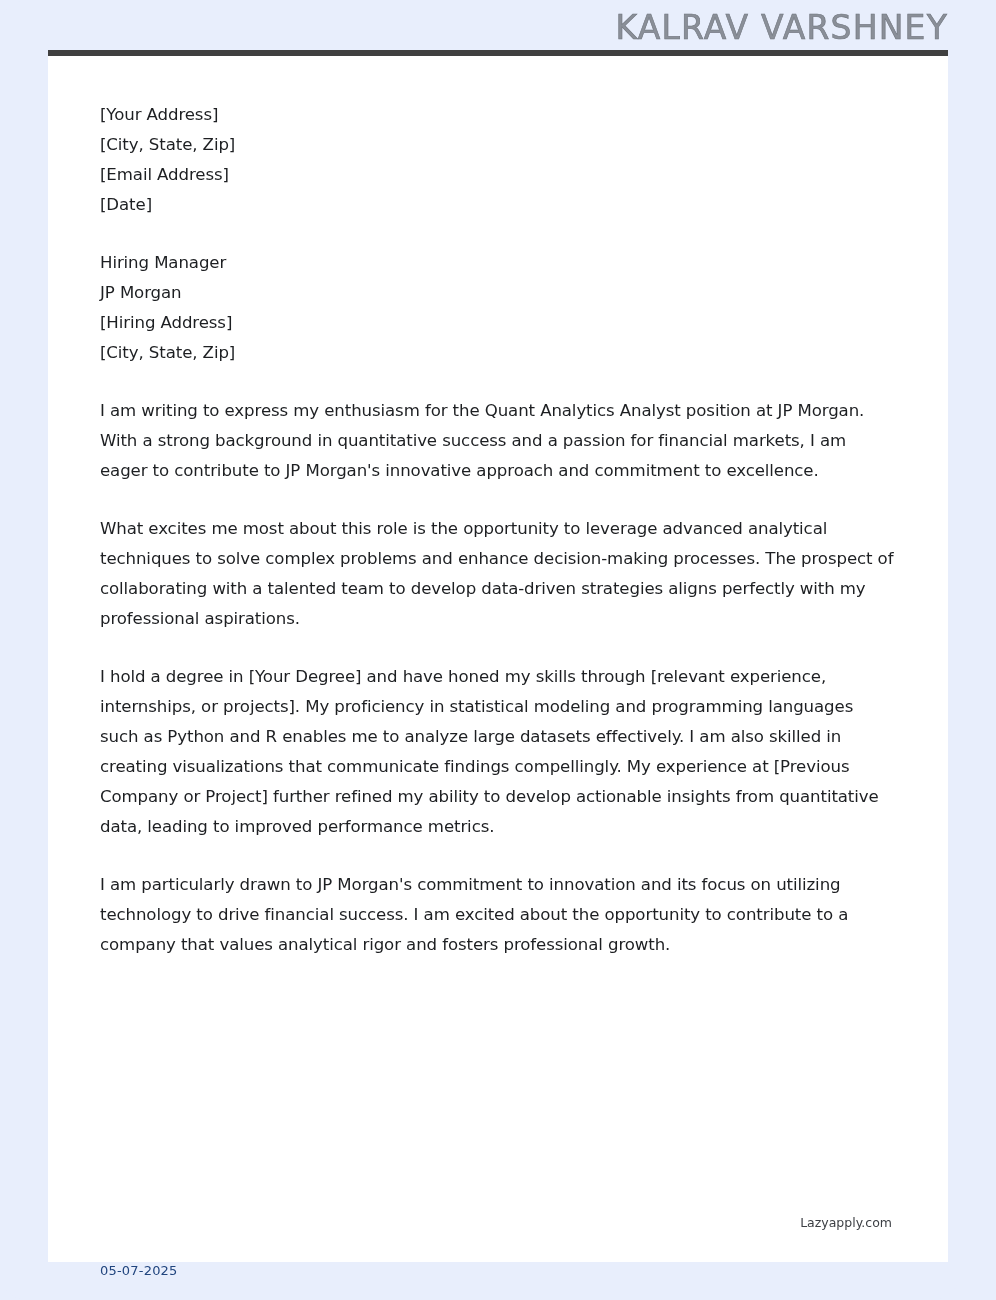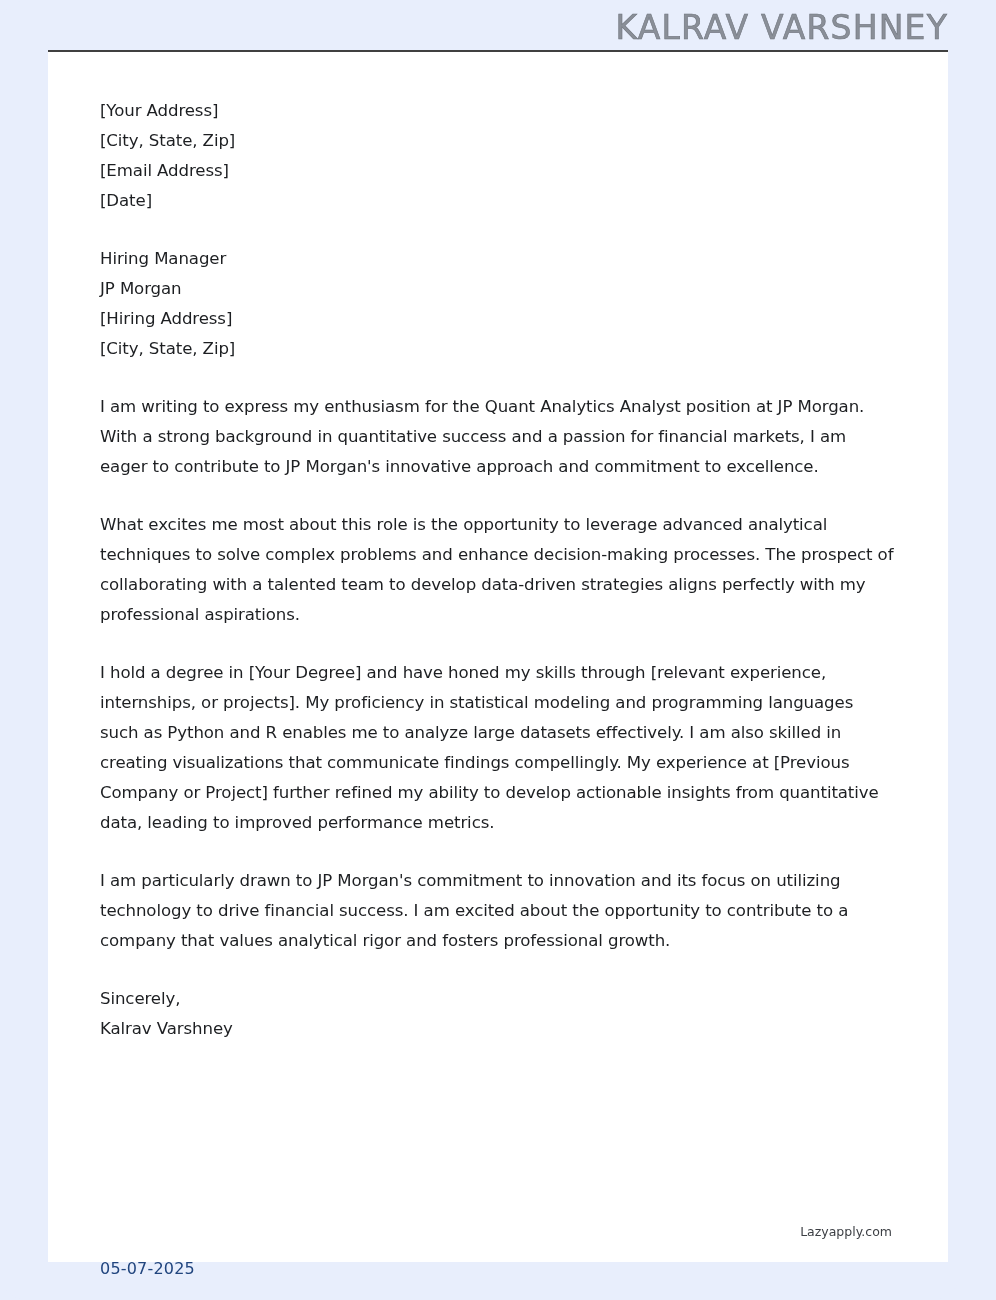--- a/index.html
+++ b/index.html
@@ -43,21 +43,21 @@
     line-height: 36px;
     text-transform: uppercase;
   }
   .sheet {
     position: absolute;
     top: 50px;
     left: 48px;
     width: 900px;
     height: 1212px;
     background: #ffffff;
-    border-top: 2px solid #404040;
+    border-top: 6px solid #404040;
     box-sizing: border-box;
     overflow: hidden;
   }
   .body-wrap {
     padding: 44px 52px 0 52px;
     box-sizing: border-box;
   }
   .letter-text {
     font-size: 16.6px;
     line-height: 30px;
@@ -69,28 +69,28 @@
   .block {
     margin: 0 0 28px 0;
   }
   .block.tight {
     margin-bottom: 0;
   }
   .footer-date {
     position: absolute;
     left: 100px;
     bottom: 22px;
-    font-size: 16px;
+    font-size: 13px;
     color: #21457e;
     letter-spacing: 0.2px;
   }
   .footer-brand {
     position: absolute;
     right: 56px;
-    bottom: 23px;
+    bottom: 32px;
     font-size: 12.5px;
     color: #3c3f44;
   }
   .sign-block {
     margin-top: 0;
   }
 </style>
 </head>
 <body>
 
@@ -112,22 +112,20 @@
 JP Morgan
 [Hiring Address]
 [City, State, Zip]</div>
 
 
       <div class="letter-text block">I am writing to express my enthusiasm for the Quant Analytics Analyst position at JP Morgan. With a strong background in quantitative success and a passion for financial markets, I am eager to contribute to JP Morgan's innovative approach and commitment to excellence.</div>
       <div class="letter-text block">What excites me most about this role is the opportunity to leverage advanced analytical techniques to solve complex problems and enhance decision-making processes. The prospect of collaborating with a talented team to develop data-driven strategies aligns perfectly with my professional aspirations.</div>
       <div class="letter-text block">I hold a degree in [Your Degree] and have honed my skills through [relevant experience, internships, or projects]. My proficiency in statistical modeling and programming languages such as Python and R enables me to analyze large datasets effectively. I am also skilled in creating visualizations that communicate findings compellingly. My experience at [Previous Company or Project] further refined my ability to develop actionable insights from quantitative data, leading to improved performance metrics.</div>
       <div class="letter-text block">I am particularly drawn to JP Morgan's commitment to innovation and its focus on utilizing technology to drive financial success. I am excited about the opportunity to contribute to a company that values analytical rigor and fosters professional growth.</div>
 
-      <div class="letter-text block tight sign-block">Sincerely,
-Kalrav Varshney</div>
 
     </div>
 
     <div class="footer-brand">Lazyapply.com</div>
   </div>
 
   <div class="footer-date">05-07-2025</div>
 
 </div>
 

